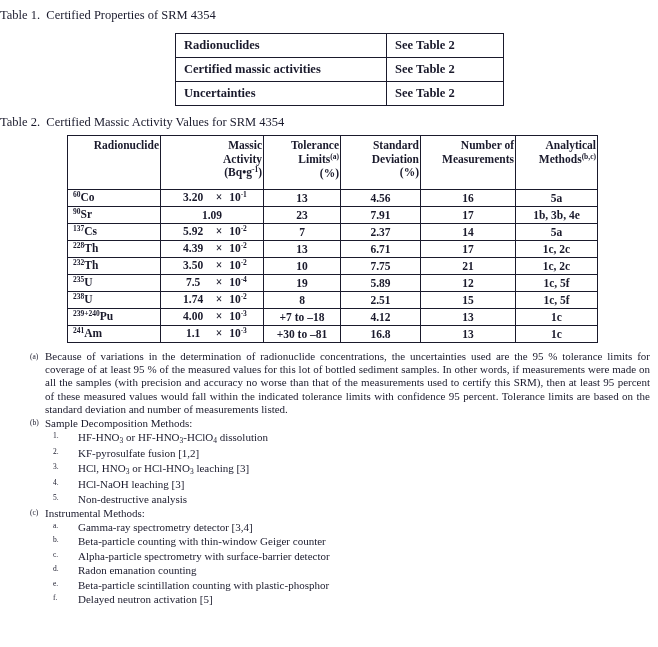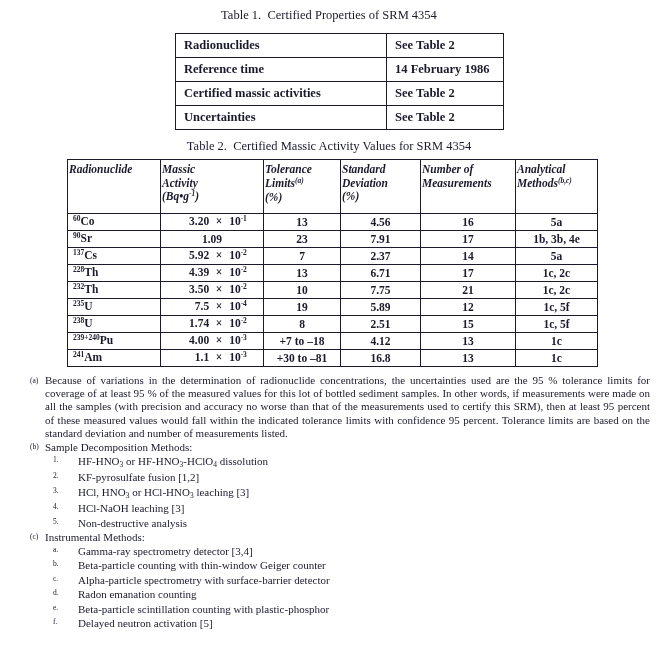--- a/index.html
+++ b/index.html
@@ -1,47 +1,47 @@
 <!DOCTYPE html>
 <html><head>
 <meta charset="utf-8">
 <style>
   html,body { margin:0; padding:0; }
   body {
     width:658px; height:647px; overflow:hidden;
     background:#ffffff; color:#1a1a2c;
     font-family:"Liberation Serif", serif;
   }
-  .title { text-align:center; font-size:12.5px; white-space:pre-wrap; }
+  .title { text-align:left; font-size:12.5px; white-space:pre-wrap; }
   .title1 { padding-top:8px; }
   .title2 { margin-top:9px; }
 
   
   table { border-collapse:collapse; }
   .t1 { margin:10px 0 0 175px; }
   .t1 td {
     border:1.5px solid #1a1a2c; font-weight:bold; font-size:12.5px;
     height:23px; padding:0 6px 0 8px; vertical-align:middle;
   }
   .t1 td.lbl { width:196px; }
   .t1 td.val { width:102px; }
 
   
   .t2 { margin:5px 0 0 67px; table-layout:fixed; width:530px; }
   .t2 th, .t2 td { border:1.5px solid #1a1a2c; font-weight:bold; }
   .t2 th {
     font-size:11.5px; vertical-align:top; padding:3px 1px 0 1px;
-    height:50px; line-height:13.5px; text-align:left;font-style:italic;
+    height:50px; line-height:13.5px; text-align:right;
   }
   .t2 td { font-size:11.5px; height:16px; text-align:center; padding:0 1px; line-height:12px;margin-top:13px; }
   .t2 td.nuc { text-align:left; padding-left:5px; }
   sup { font-size:7.5px; vertical-align:baseline; position:relative; top:-4px; letter-spacing:0; }
   sub { font-size:7.5px; vertical-align:baseline; position:relative; top:2px; }
   .mg { display:inline-flex; text-align:left; }
-  .mg .mant { width:32px; text-align:right; }
+  .mg .mant { width:32px; text-align:center; }
   .mg .tms  { width:20px; text-align:center; }
   .mg .pow  { text-align:right; }
 
   
   .footnotes { margin:7px 8px 0 30px; font-size:11px; }
   .fn { position:relative; padding-left:15px; }
   .fnm { position:absolute; left:0; top:0; font-size:7.5px; }
   .fn-a { text-align:justify; line-height:13.2px; }
   .fn-head { line-height:14px; }
   ol.fnlist { list-style:none; margin:0; padding:0; }
@@ -53,24 +53,20 @@
 
 <div>
 
   <div class="title title1">Table 1.  Certified Properties of SRM 4354</div>
 
   <table class="t1">
     <tbody id="t1body">
         <tr>
           <td class="lbl">Radionuclides</td>
           <td class="val">See Table 2</td>
-        </tr>
-        <tr>
-          <td class="lbl">Reference time</td>
-          <td class="val">14 February 1986</td>
         </tr>
         <tr>
           <td class="lbl">Certified massic activities</td>
           <td class="val">See Table 2</td>
         </tr>
         <tr>
           <td class="lbl">Uncertainties</td>
           <td class="val">See Table 2</td>
         </tr>
       </tbody>

